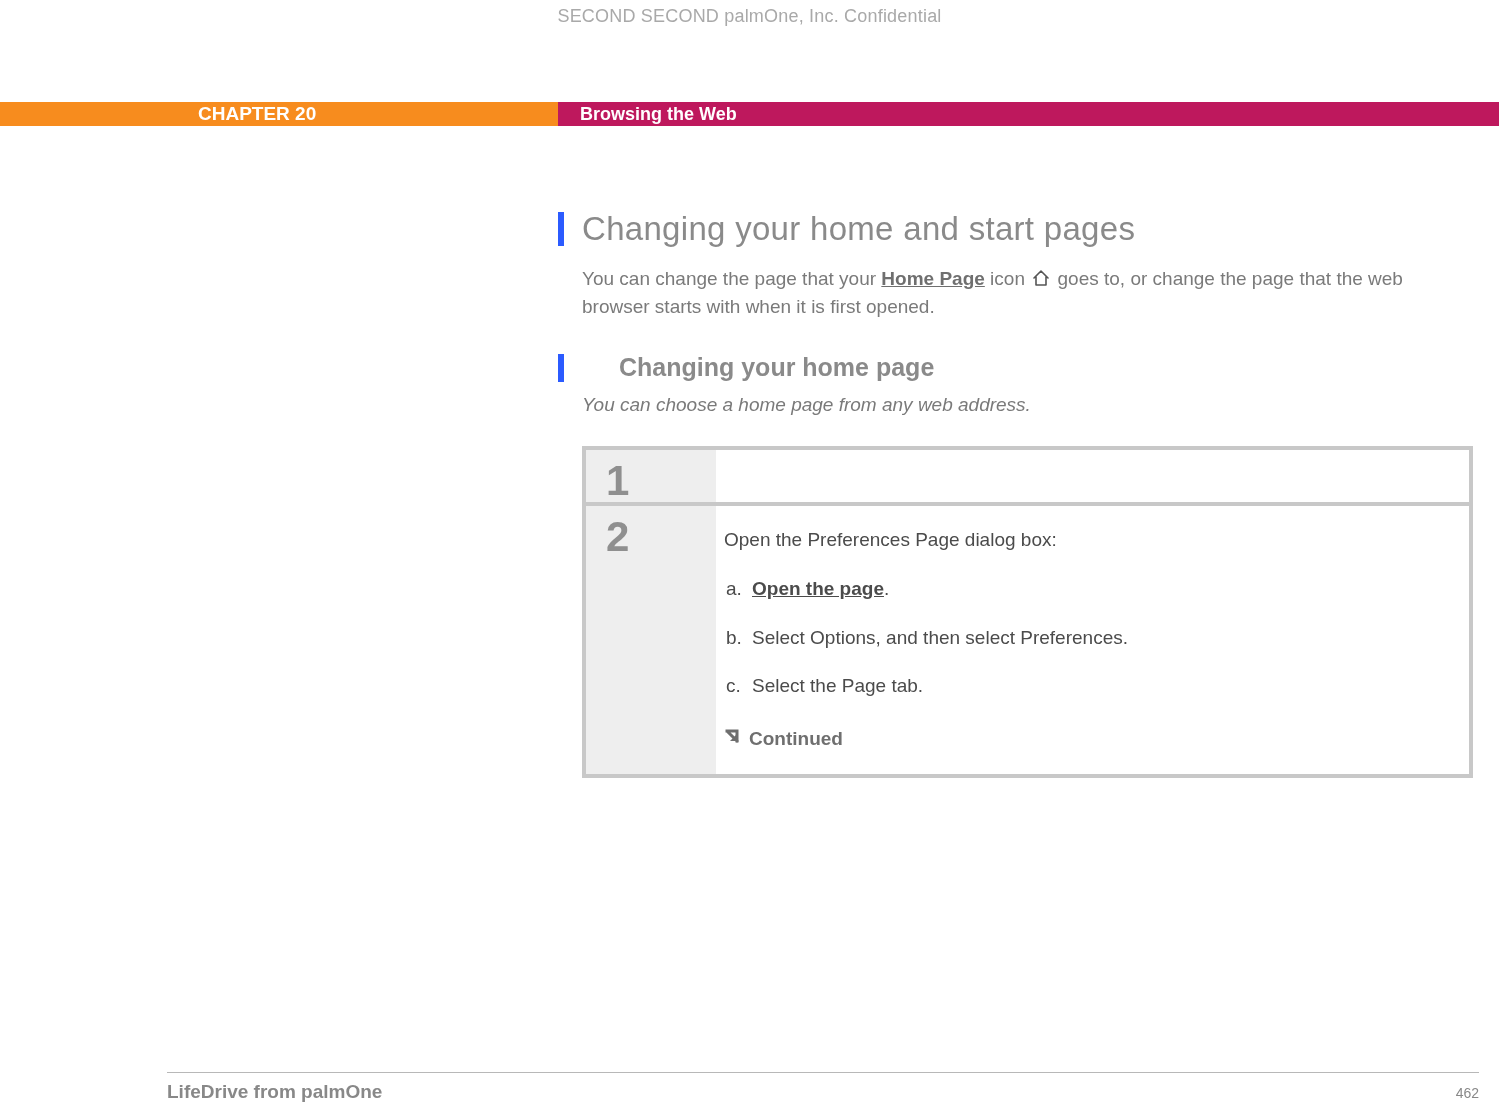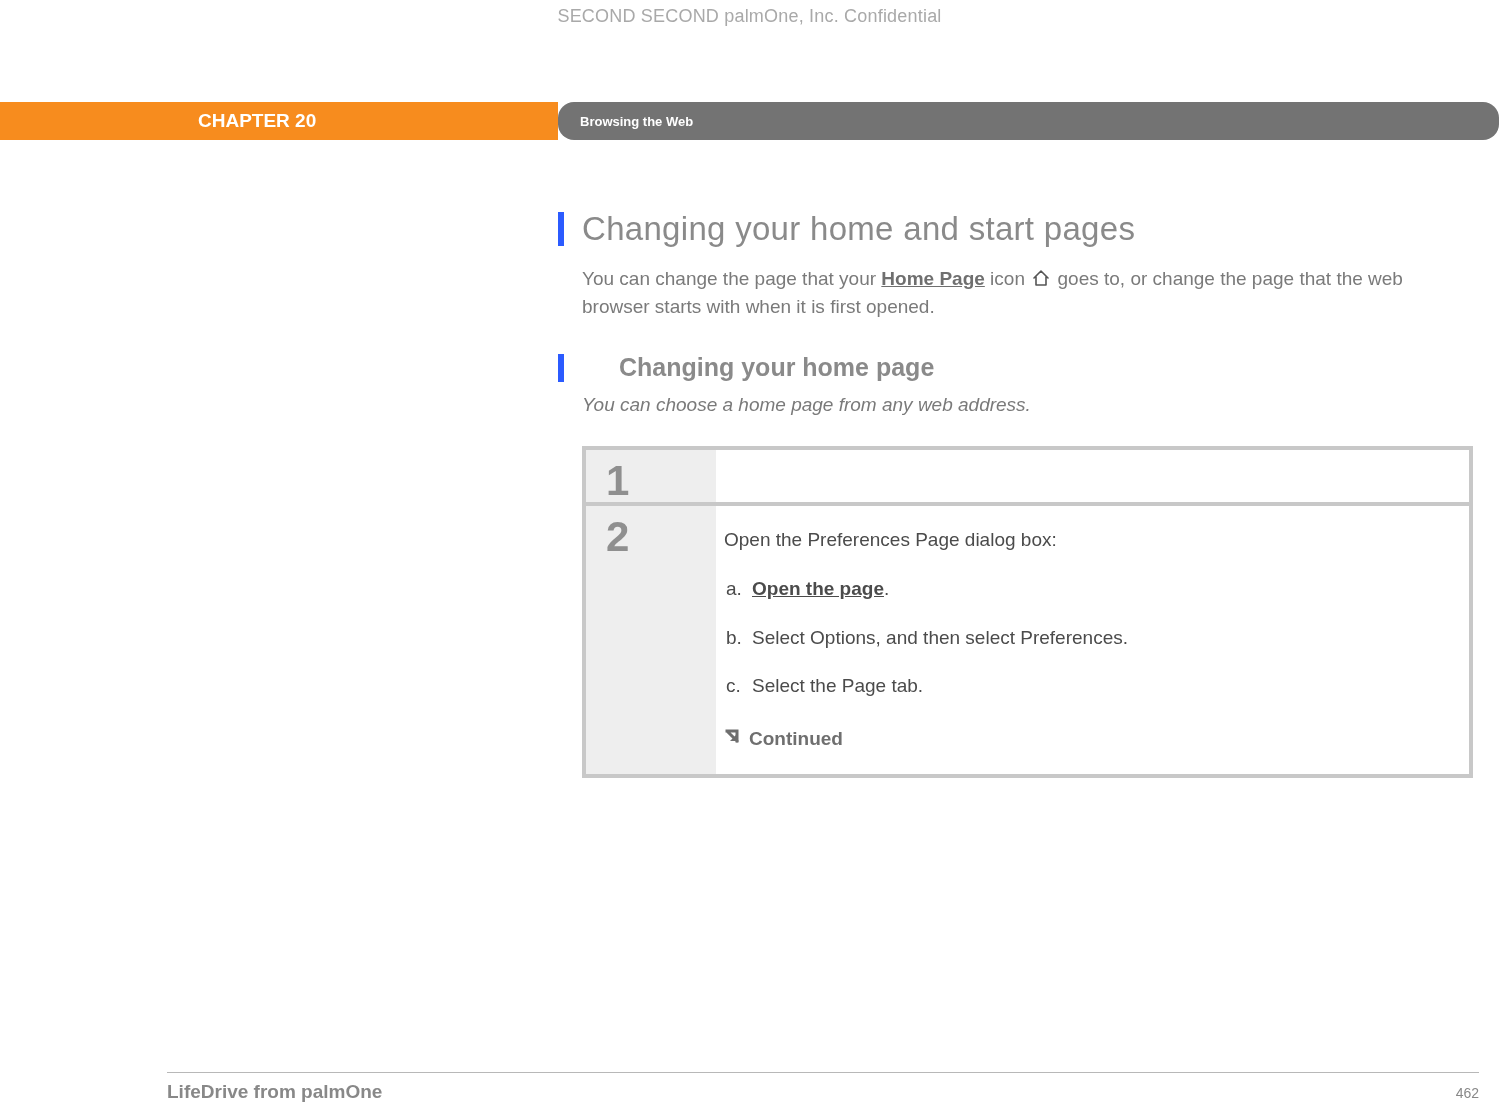--- a/index.html
+++ b/index.html
@@ -23,43 +23,42 @@
     color: #a9a9a9;
     letter-spacing: 0.2px;
   }
 
   
   .header-bar {
     position: absolute;
     top: 102px;
     left: 0;
     width: 100%;
-    height: 38px;
+    height: 24px;
     display: flex;
   }
   .header-chapter {
     width: 558px;
     background: #f78c1e;
     color: #ffffff;
     font-weight: 700;
     font-size: 19px;
     display: flex;
     align-items: center;
     padding-left: 198px;
   }
   .header-title {
     flex: 1;
-    background: #737373;
+    background: #be185d;
     color: #ffffff;
     font-weight: 700;
-    font-size: 13px;
+    font-size: 18px;
     display: flex;
     align-items: center;
     padding-left: 22px;
-    border-radius: 16px;
   }
 
   
   .content {
     position: absolute;
     top: 210px;
     left: 558px;
     right: 26px;
   }
 

